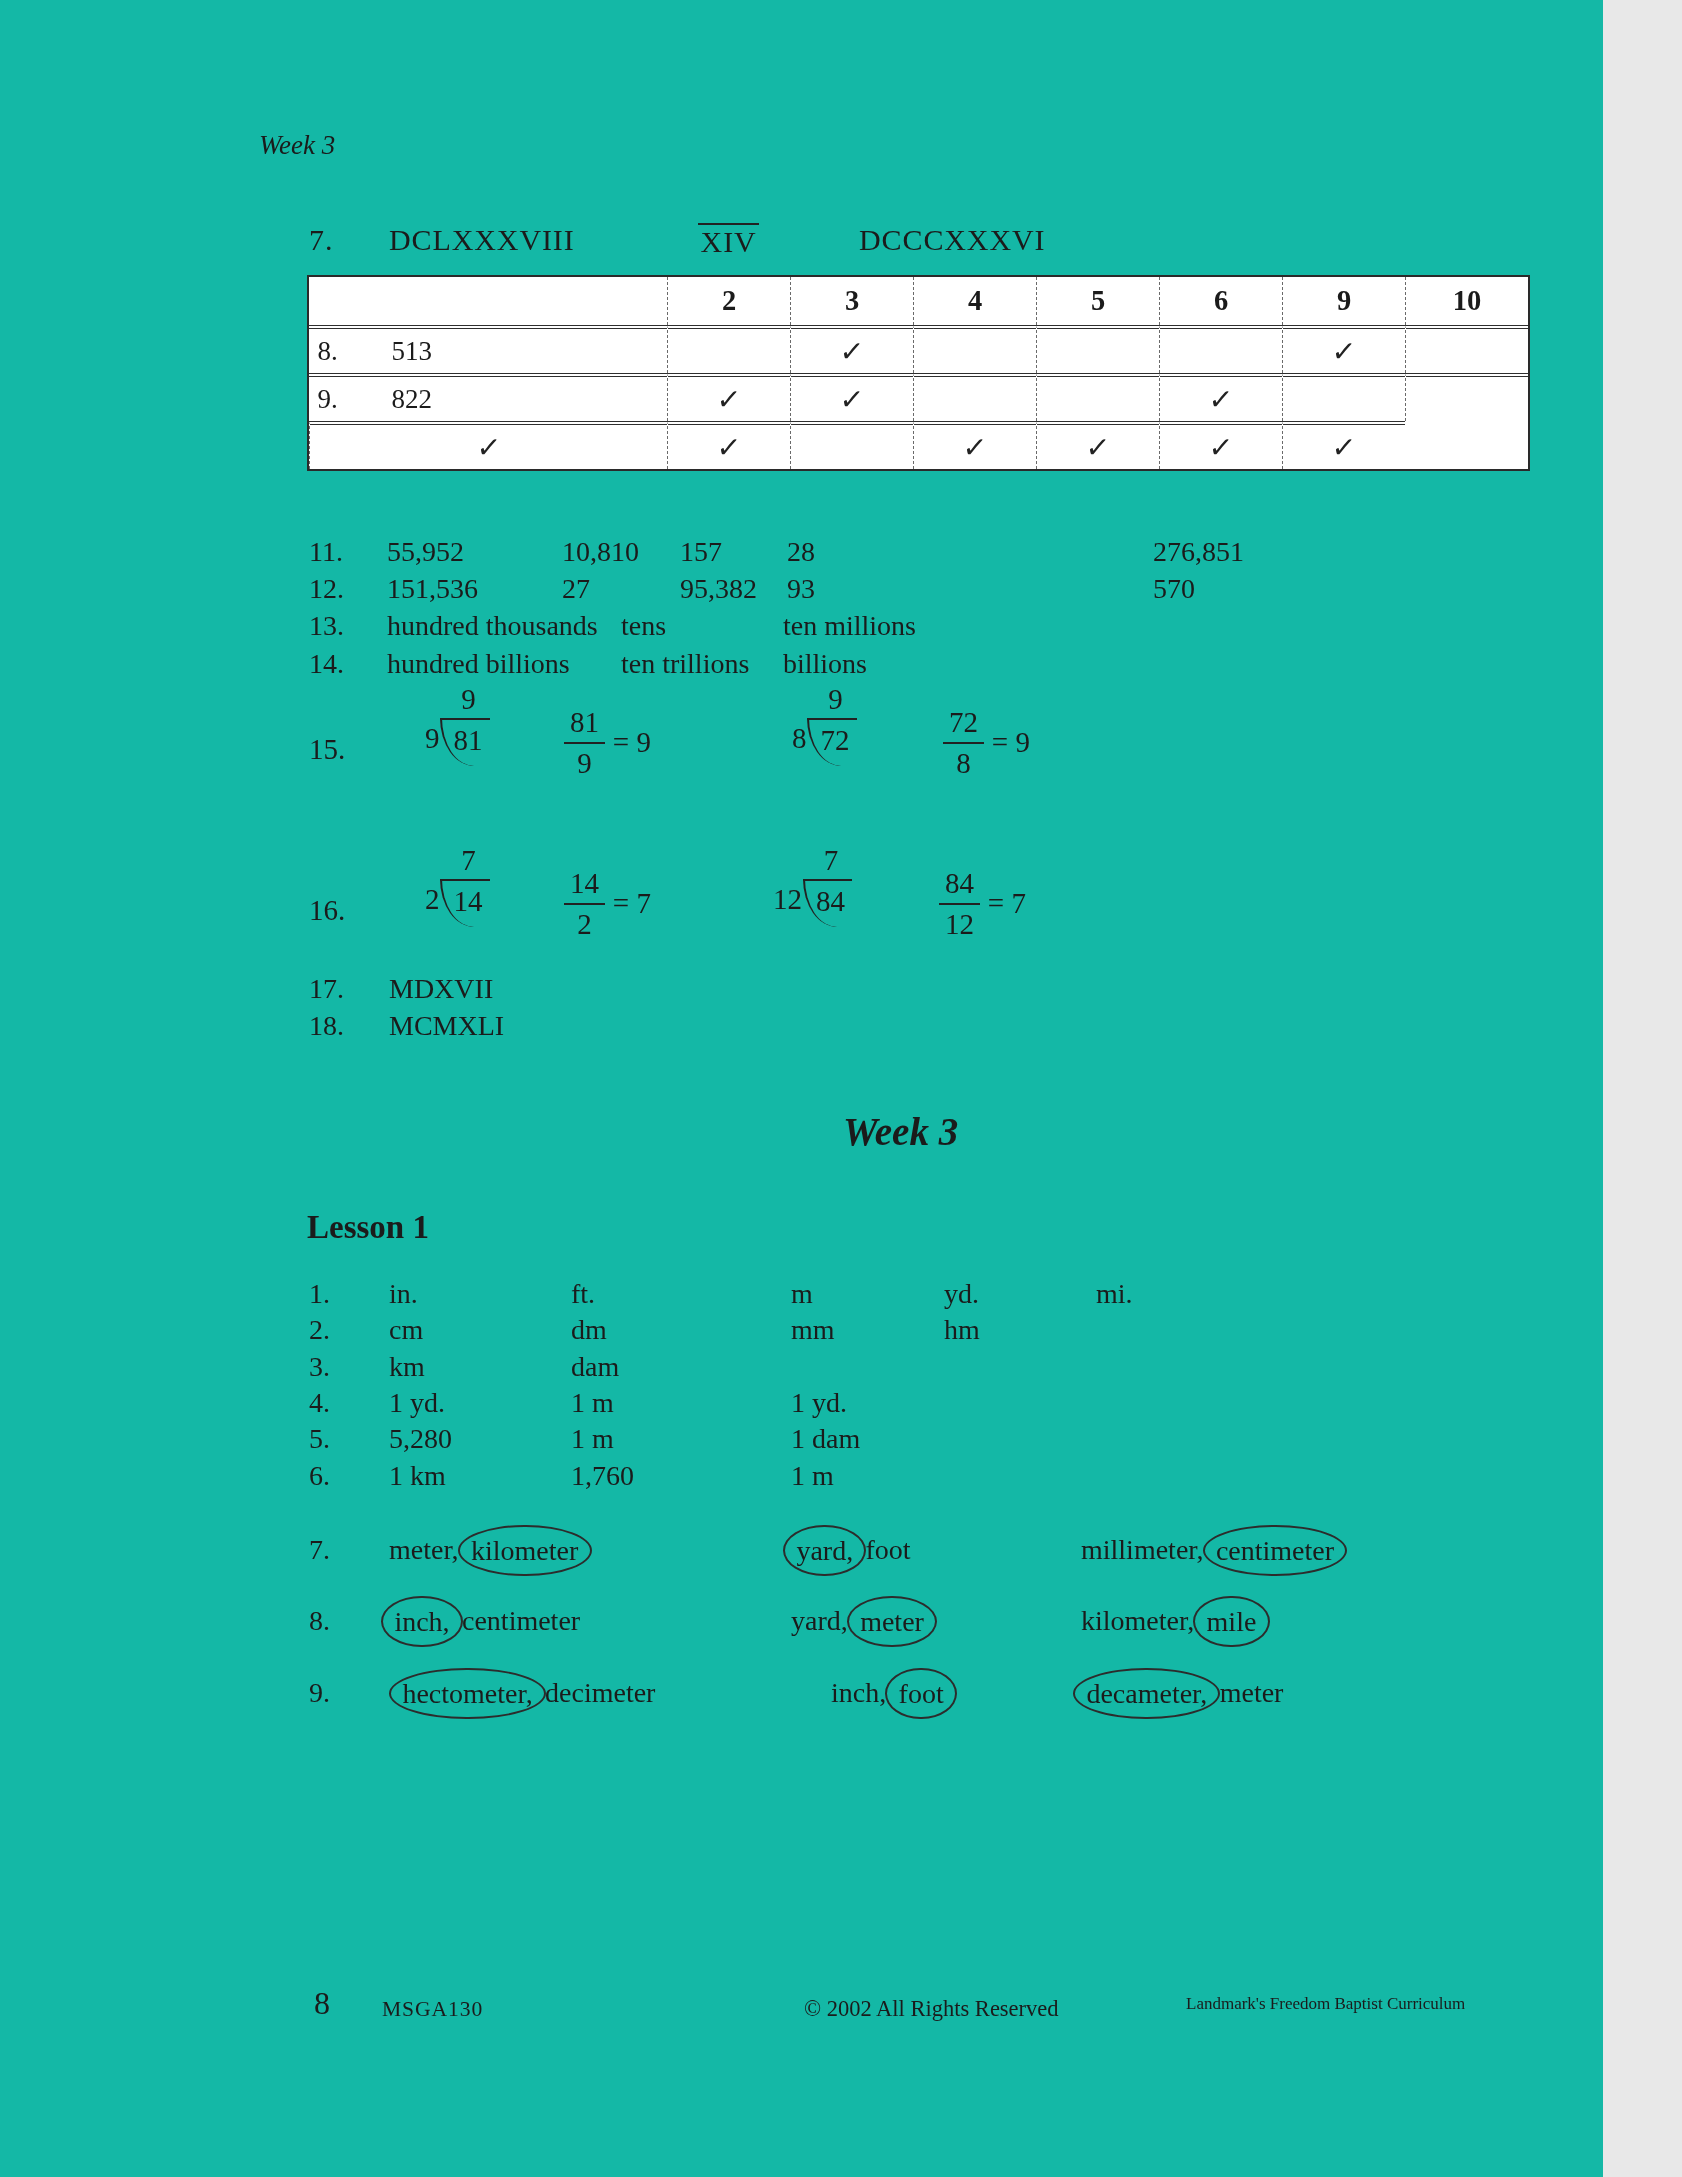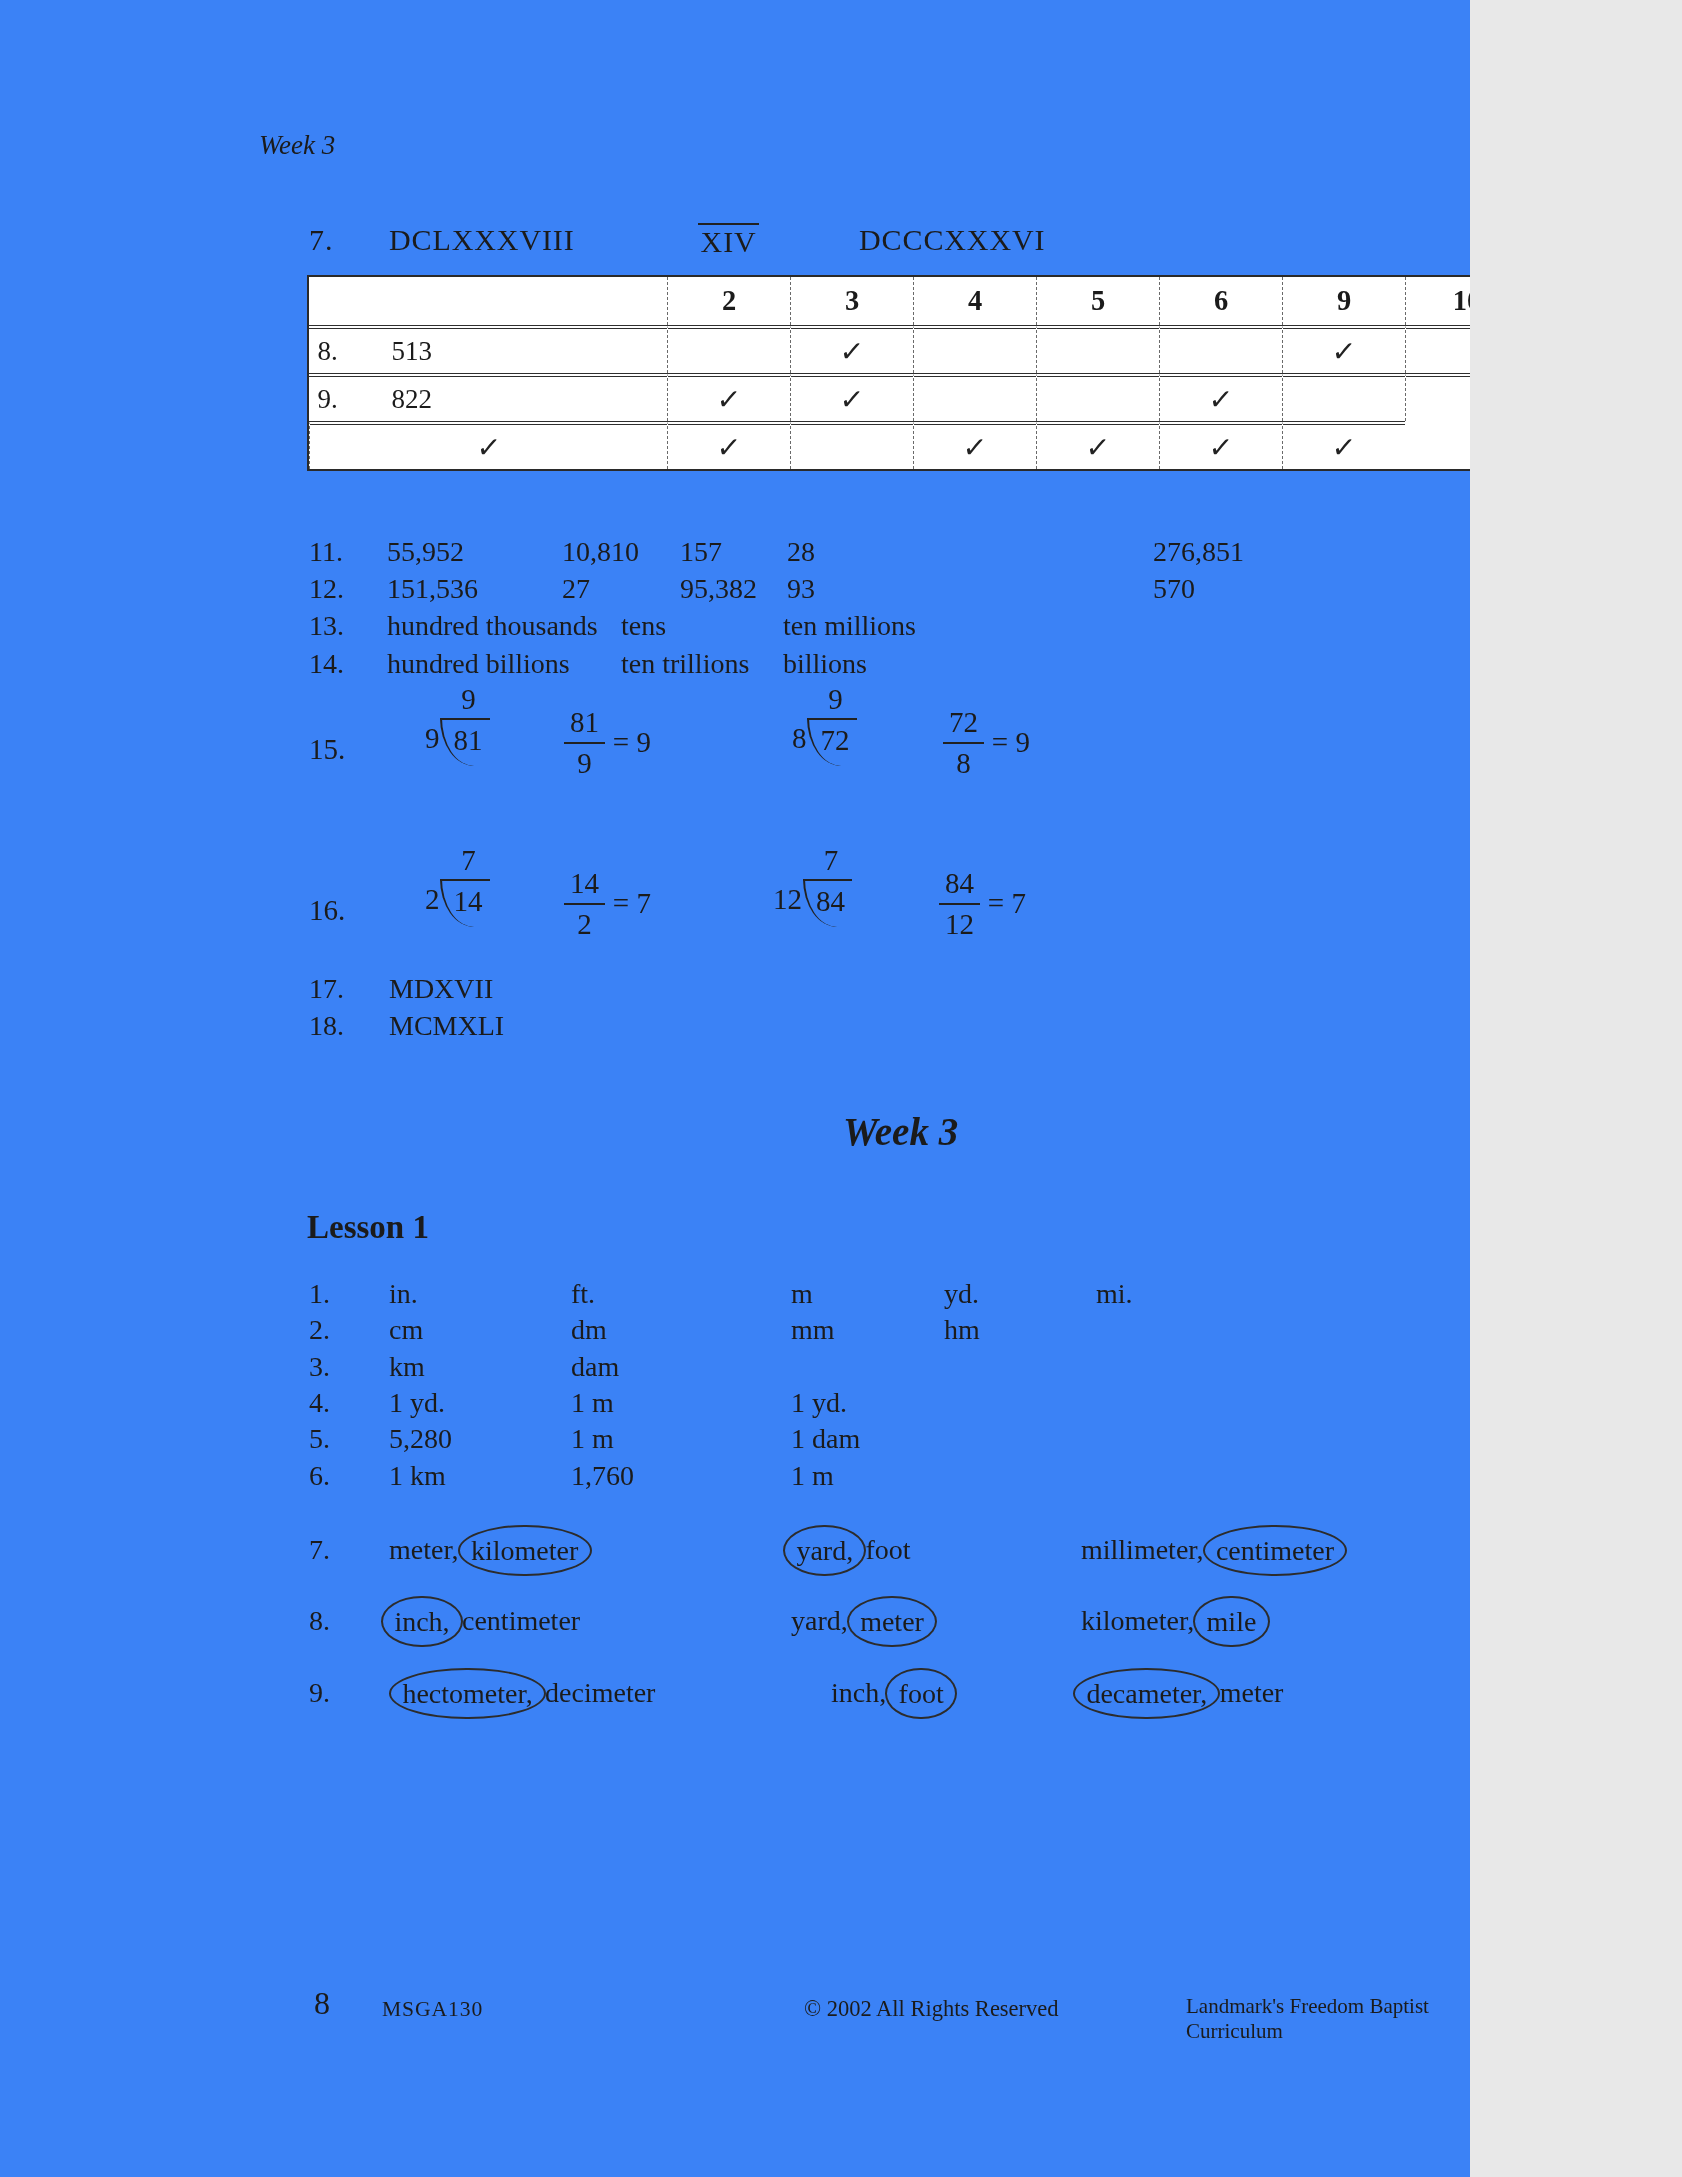--- a/index.html
+++ b/index.html
@@ -1,17 +1,17 @@
 <!DOCTYPE html>
 <html style="font-size:14px"><head>
 <meta charset="utf-8">
 <style>
   html,body{margin:0;padding:0;background:#e8e8e8;}
   .page{
-    position:relative;width:1470px;height:2177px;background:#3b82f6;
+    position:relative;width:1603px;height:2177px;background:#14b8a6;
     font-family:"Liberation Serif", serif;color:#1b1b1b;overflow:hidden;
   }
   .abs{position:absolute;}
   .corner-label{position:absolute;left:259px;top:130px;font-style:italic;font-size:27px;}
   
   .item7 span{position:absolute;top:0;font-size:30px;letter-spacing:0.9px;white-space:nowrap;}
   .item7{position:absolute;left:0;top:223px;width:100%;height:38px;}
   .overline{border-top:2.6px solid #222;padding:0 2.6px 0 2.6px;display:inline-block;line-height:1.1;}
   
   .ctable{
@@ -52,21 +52,21 @@
   .crow .ccell{position:absolute;top:10.4px;font-size:28px;white-space:nowrap;}
   .circled{
     display:inline-block;border:2.2px solid #2c2c2c;border-radius:50%;
     padding:7.8px 11.2px;margin:-9.5px -7.8px;
   }
   .week-heading{position:absolute;left:843px;top:1109px;margin:0;font-size:39px;font-weight:bold;font-style:italic;}
   .lesson-heading{position:absolute;left:307px;top:1209px;margin:0;font-size:33px;font-weight:bold;}
   .f-page{position:absolute;left:314px;top:1985px;font-size:32px;}
   .f-code{position:absolute;left:382px;top:1997px;font-size:21.6px;letter-spacing:0.9px;}
   .f-copy{position:absolute;left:804px;top:1996px;font-size:22.5px;}
-  .f-pub{position:absolute;left:1186px;top:1994px;font-size:21px;}
+  .f-pub{position:absolute;left:1186px;top:1994px;font-size:17px;}
 </style>
 </head>
 <body>
 
 <div class="page">
 
   <div class="corner-label">Week 3</div>
 
   <div class="item7">
     <span style="left:309px">7.</span>

